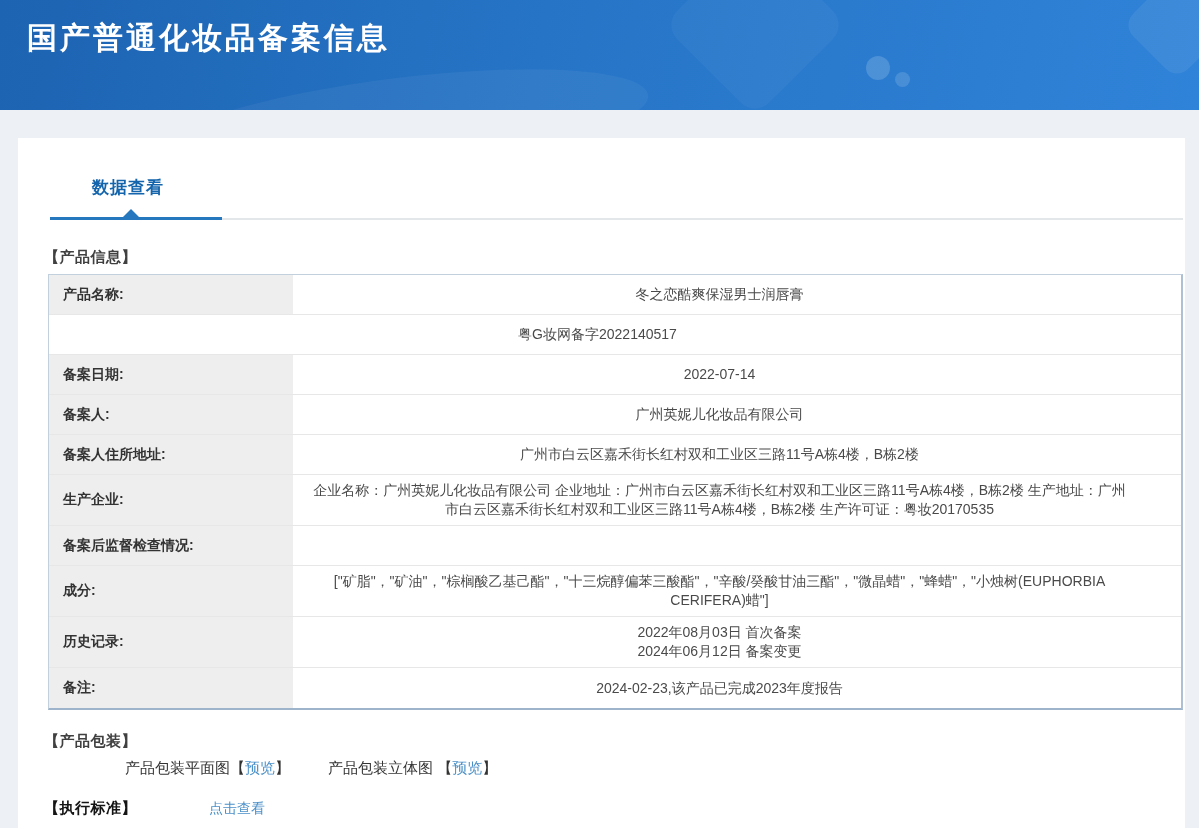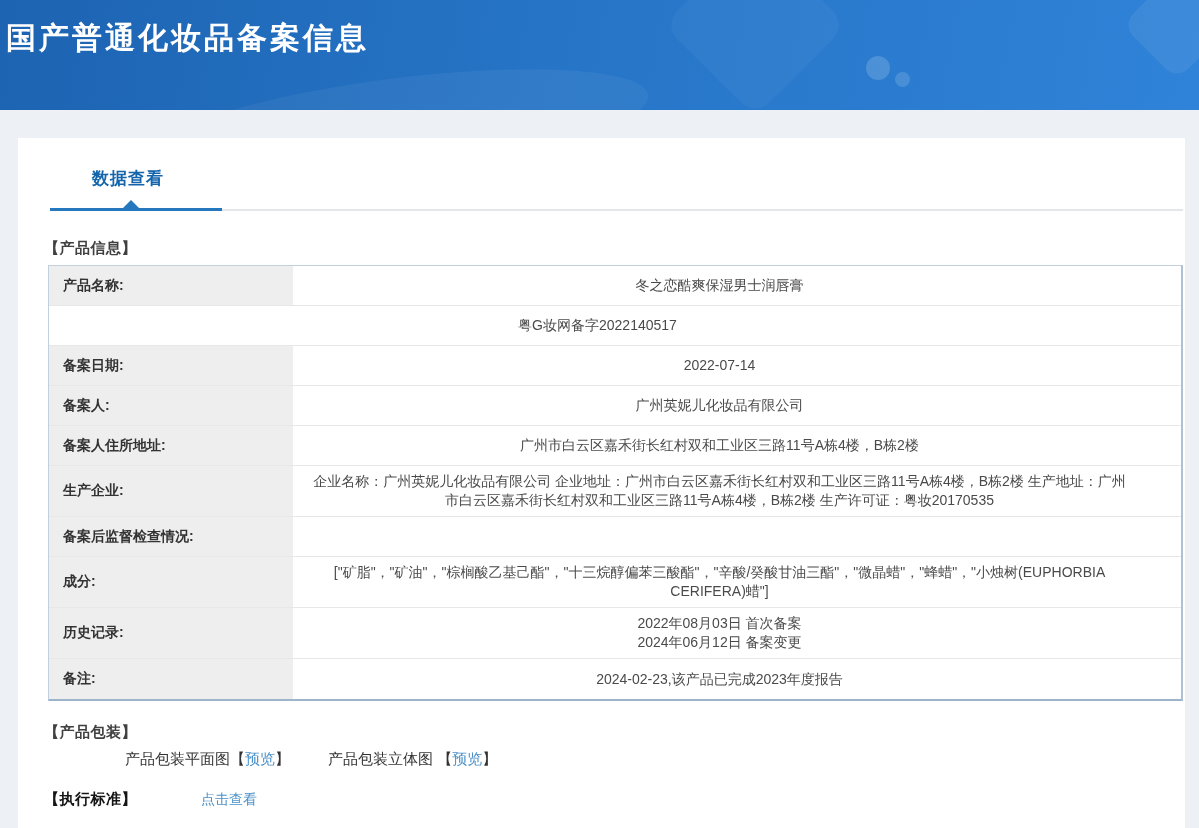--- a/index.html
+++ b/index.html
@@ -17,37 +17,37 @@
     font-family:"Liberation Sans","DejaVu Sans",sans-serif;
     position:relative;
   }
   
   .page-header{
     position:absolute;left:0;top:0;width:1199px;height:110px;
     background:linear-gradient(100deg,#1d64b2 0%,#2674c6 45%,#2f83d8 100%);
     overflow:hidden;
   }
   .page-header h1{
-    position:absolute;left:6px;top:18px;
+    position:absolute;left:27px;top:18px;
     color:#ffffff;font-size:30px;font-weight:bold;letter-spacing:3px;
   }
   .decor{position:absolute;}
   .decor-ellipse{left:150px;top:78px;width:500px;height:95px;background:rgba(255,255,255,0.05);border-radius:50%;transform:rotate(-7deg);}
   .decor-dot-large{left:866px;top:56px;width:24px;height:24px;border-radius:50%;background:rgba(255,255,255,0.16);}
   .decor-dot-small{left:895px;top:72px;width:15px;height:15px;border-radius:50%;background:rgba(255,255,255,0.14);}
   .decor-diamond-right{left:1138px;top:-14px;width:78px;height:78px;border-radius:16px;transform:rotate(45deg);background:rgba(255,255,255,0.07);}
   .decor-diamond-mid{left:690px;top:-40px;width:130px;height:130px;border-radius:20px;transform:rotate(45deg);background:rgba(255,255,255,0.04);}
   
   .card{
     position:absolute;left:18px;top:138px;width:1167px;height:690px;
     background:#ffffff;
     padding:0 2px 0 30px;
   }
   
-  .tab-row{padding-top:29px;}
+  .tab-row{padding-top:38px;}
   .tab-label{
     display:inline-block;margin-left:44px;
     color:var(--accent-blue);font-size:17px;font-weight:bold;letter-spacing:1px;
     cursor:pointer;
   }
   .tab-underline-row{
     margin-top:13px;margin-left:2px;
     display:flex;align-items:flex-end;position:relative;height:8px;
   }
   .tab-underline-active{
@@ -89,21 +89,21 @@
   
   .packaging-line{
     margin-top:8px;margin-left:77px;
     display:flex;align-items:center;
     font-size:15px;color:#333333;
   }
   .packaging-item{margin-right:38px;white-space:pre;}
   .link{color:var(--link-blue);cursor:pointer;text-decoration:none;}
   .link-row{display:flex;align-items:center;font-size:14px;gap:48px;}
   .link-row .row-title{font-size:15px;font-weight:bold;color:#151515;margin-left:-4px;letter-spacing:0.5px;}
-  .link-row .link{margin-left:16px;}
+  .link-row .link{margin-left:24px;}
   .mt-standards{margin-top:21px;}
   .section-title.packaging{margin-top:22px;}
 </style>
 </head>
 <body>
 
 <div class="page-header">
   <span class="decor decor-ellipse"></span>
   <span class="decor decor-diamond-mid"></span>
   <span class="decor decor-dot-large"></span>

